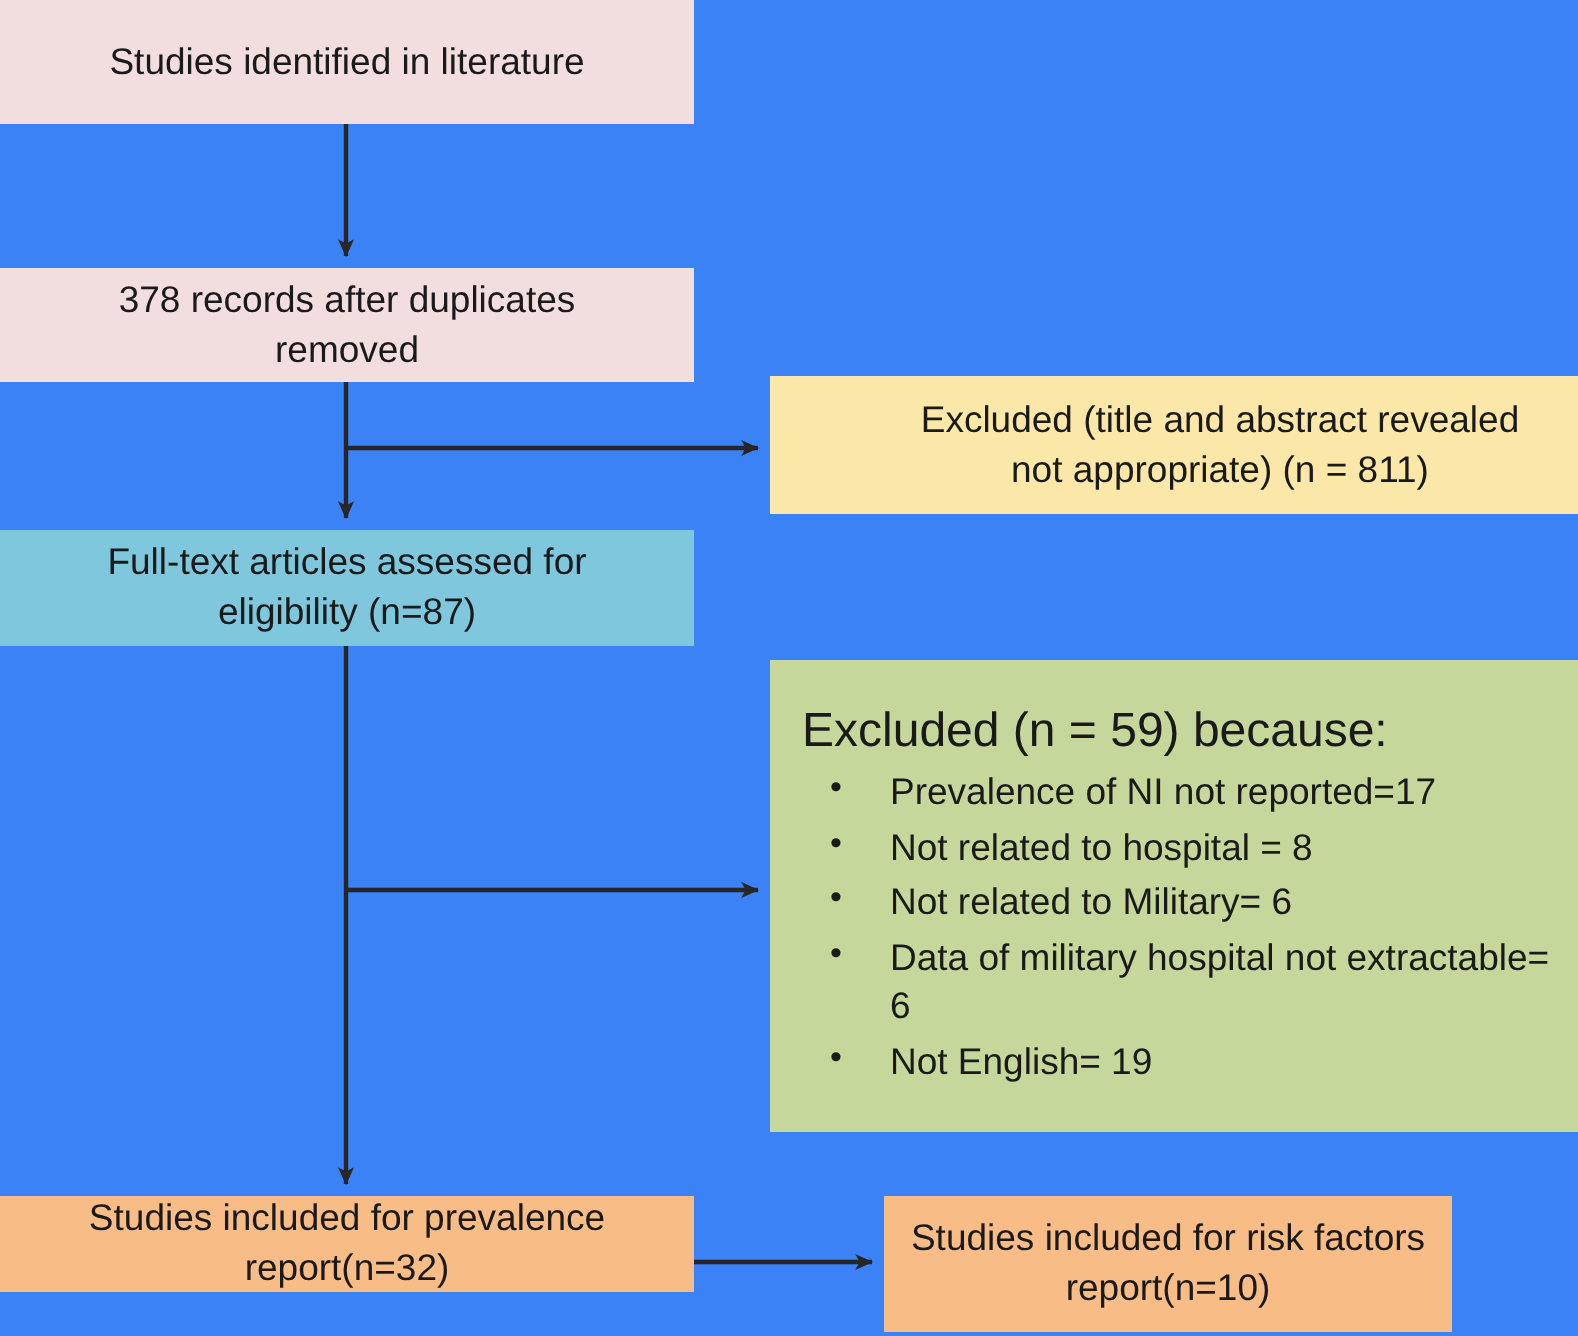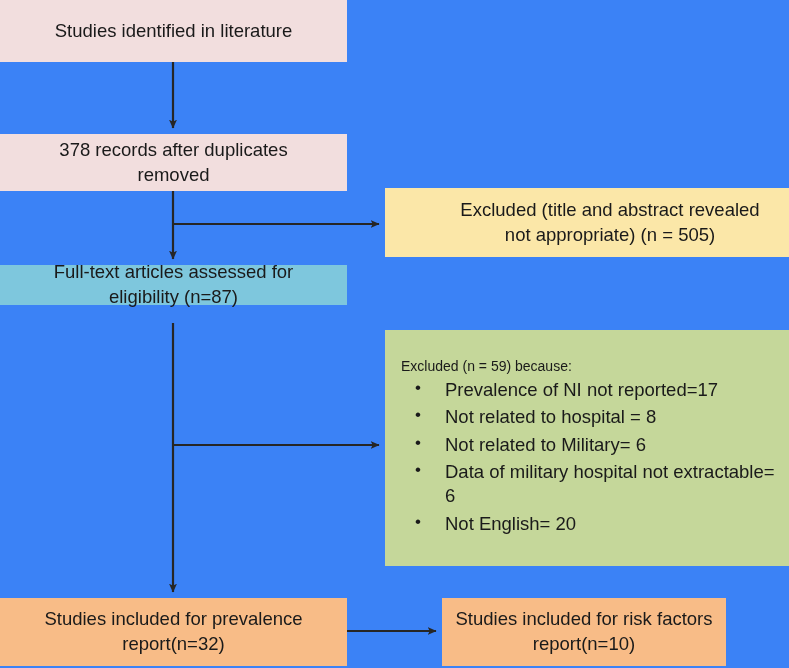--- a/index.html
+++ b/index.html
@@ -29,29 +29,29 @@
     color: #1a1a1a;
     font-size: 18.5px;
     line-height: 1.35;
     padding: 4px 10px;
   }
   .box .line { display: block; white-space: nowrap; }
 
   
   #box-identified   { left: 0px;   top: 0px;   width: 347px; height: 62px;  background: #f2dede; }
   #box-duplicates   { left: 0px;   top: 134px; width: 347px; height: 57px;  background: #f2dede; }
-  #box-fulltext     { left: 0px;   top: 265px; width: 347px; height: 40px;  background: #7ec7dd; }
+  #box-fulltext     { left: 0px;   top: 265px; width: 347px; height: 58px;  background: #7ec7dd; }
   #box-excluded-ta  { left: 385px; top: 188px; width: 450px; height: 69px;  background: #fbe7a8; }
   #box-excluded-ft  { left: 385px; top: 330px; width: 404px; height: 236px; background: #c5d79a;
                       align-items: flex-start; justify-content: center; text-align: left; padding: 8px 10px 8px 16px; }
-  #box-prevalence   { left: 0px;   top: 598px; width: 347px; height: 68px;  background: #f8bc87; }
+  #box-prevalence   { left: 0px;   top: 598px; width: 347px; height: 48px;  background: #f8bc87; }
   #box-riskfactors  { left: 442px; top: 598px; width: 284px; height: 68px;  background: #f8bc87; }
 
   
-  .excl-head { font-size: 14px; margin: 0 0 2px 0; }
+  .excl-head { font-size: 24px; margin: 0 0 2px 0; }
   ul.excl-list {
     list-style: none;
     margin: 0;
     padding: 0;
     font-size: 18.5px;
     line-height: 1.32;
   }
   ul.excl-list > li {
     position: relative;
     padding-left: 44px;
@@ -115,21 +115,21 @@
     <span class="line">Studies identified in literature</span>
   </div>
 
   <div class="box" id="box-duplicates">
     <span class="line">378 records after duplicates</span>
     <span class="line">removed</span>
   </div>
 
   <div class="box" id="box-excluded-ta">
     <span class="line">Excluded (title and abstract revealed</span>
-    <span class="line">not appropriate) (n = 505)</span>
+    <span class="line">not appropriate) (n = 811)</span>
   </div>
 
   <div class="box" id="box-fulltext">
     <span class="line">Full-text articles assessed for</span>
     <span class="line">eligibility (n=87)</span>
   </div>
 
   <div class="box" id="box-excluded-ft">
     <div class="excl-head">Excluded (n = 59) because:</div>
     <ul class="excl-list">
@@ -144,21 +144,21 @@
       <li>
         <span class="bullet">•</span>
         <span>Not related to Military= 6</span>
       </li>
       <li>
         <span class="bullet">•</span>
         <span>Data  of military hospital not extractable= 6</span>
       </li>
       <li>
         <span class="bullet">•</span>
-        <span>Not English=  20</span>
+        <span>Not English=  19</span>
       </li>
     </ul>
   </div>
 
   <div class="box" id="box-prevalence">
     <span class="line">Studies included for prevalence</span>
     <span class="line">report(n=32)</span>
   </div>
 
   <div class="box" id="box-riskfactors">

